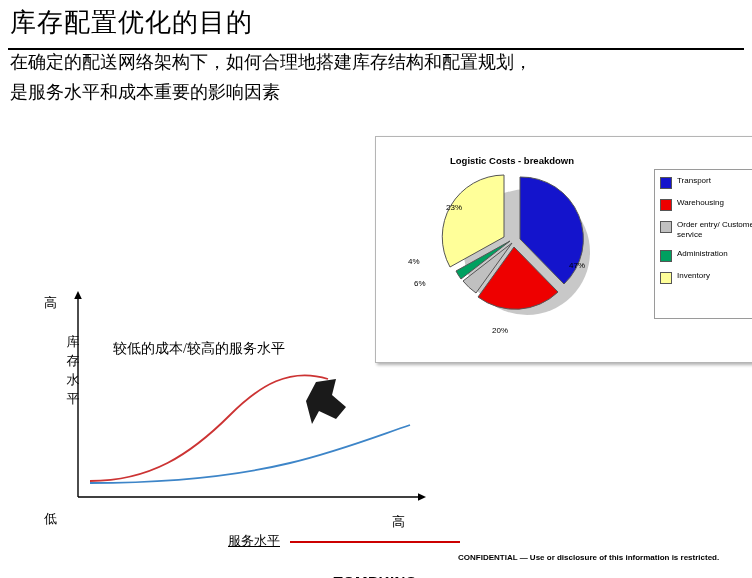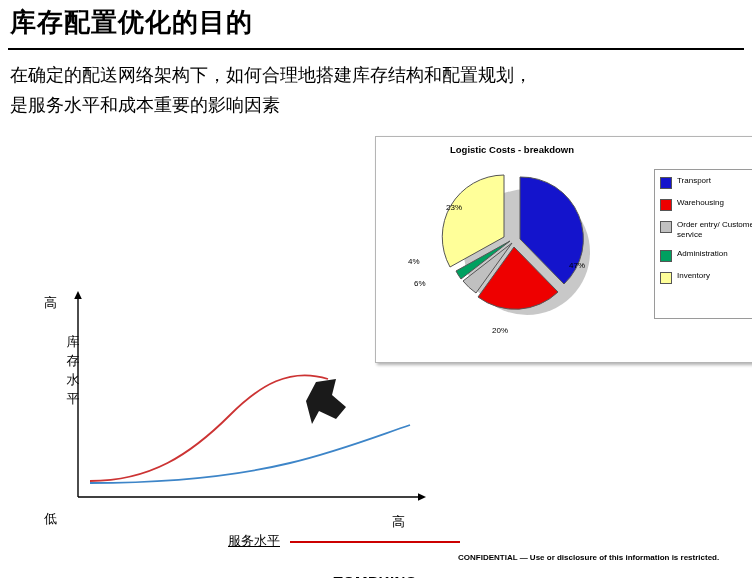--- a/index.html
+++ b/index.html
@@ -22,60 +22,60 @@
   }
 
   
   .title {
     position: absolute;
     left: 10px;
     top: 6px;
     font-size: 26px;
     line-height: 34px;
     font-family: "Liberation Serif", serif;
-    font-weight: bold;
+    font-weight: normal;
     color: #000;
     letter-spacing: 1px;
   }
   .title-rule {
     position: absolute;
     left: 8px;
     top: 48px;
     width: 736px;
     height: 2px;
     background: #000000;
   }
 
   
   .lead {
     position: absolute;
     left: 10px;
-    top: 60px;
+    top: 48px;
     width: 736px;
     font-size: 18px;
     line-height: 30px;
-    font-family: Liberation Sans, sans-serif;
+    font-family: Liberation Mono, monospace;
     color: #000;
   }
 
   
   .chart-panel {
     position: absolute;
     left: 375px;
     top: 136px;
     width: 380px;
     height: 225px;
     background: #ffffff;
     border: 1px solid #b5b5b5;
     box-shadow: 2px 2px 3px rgba(0,0,0,0.30);
   }
   .chart-title {
     position: absolute;
     left: 0;
-    top: 7px;
+    top: 18px;
     width: 272px;
     text-align: center;
     font-size: 9.5px;
     font-weight: bold;
     color: #000;
   }
   .pie-wrap {
     position: absolute;
     left: 10px;
     top: 24px;
@@ -292,20 +292,21 @@
     <path d="M 50 198 C 130 198 200 190 250 178 C 300 166 340 150 370 140" fill="none" stroke="#3d85c8" stroke-width="1.8"></path>
 
     <path d="M 276 97 L 296 94 L 292 110 L 306 122 L 296 134 L 279 126 L 272 139 L 266 116 Z" fill="#1a1a1a"></path>
   </svg>
 
   <div class="axis-label lbl-high-y">高</div>
   <div class="axis-label lbl-low-y">低</div>
   <div class="axis-label lbl-stock">库存水平</div>
   <div class="axis-label lbl-service">服务水平</div>
   <div class="axis-label lbl-high-x">高</div>
+  <div class="graph-note">较低的成本/较高的服务水平</div>
 
   <div class="footer-rule"></div>
   <div class="brand">
     <div class="brand-name">TOMPKINS</div>
     <div class="brand-sub">A S S O C I A T E S</div>
   </div>
   <div class="confidential">CONFIDENTIAL — Use or disclosure of this information is restricted.</div>
 
 </div>
 

